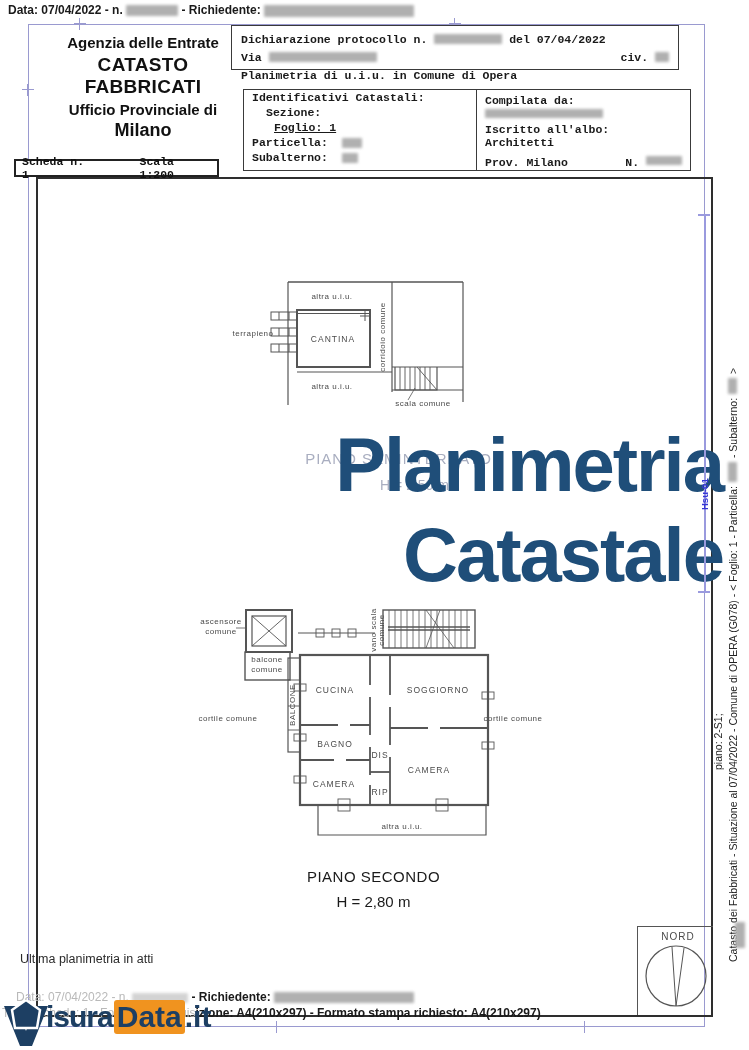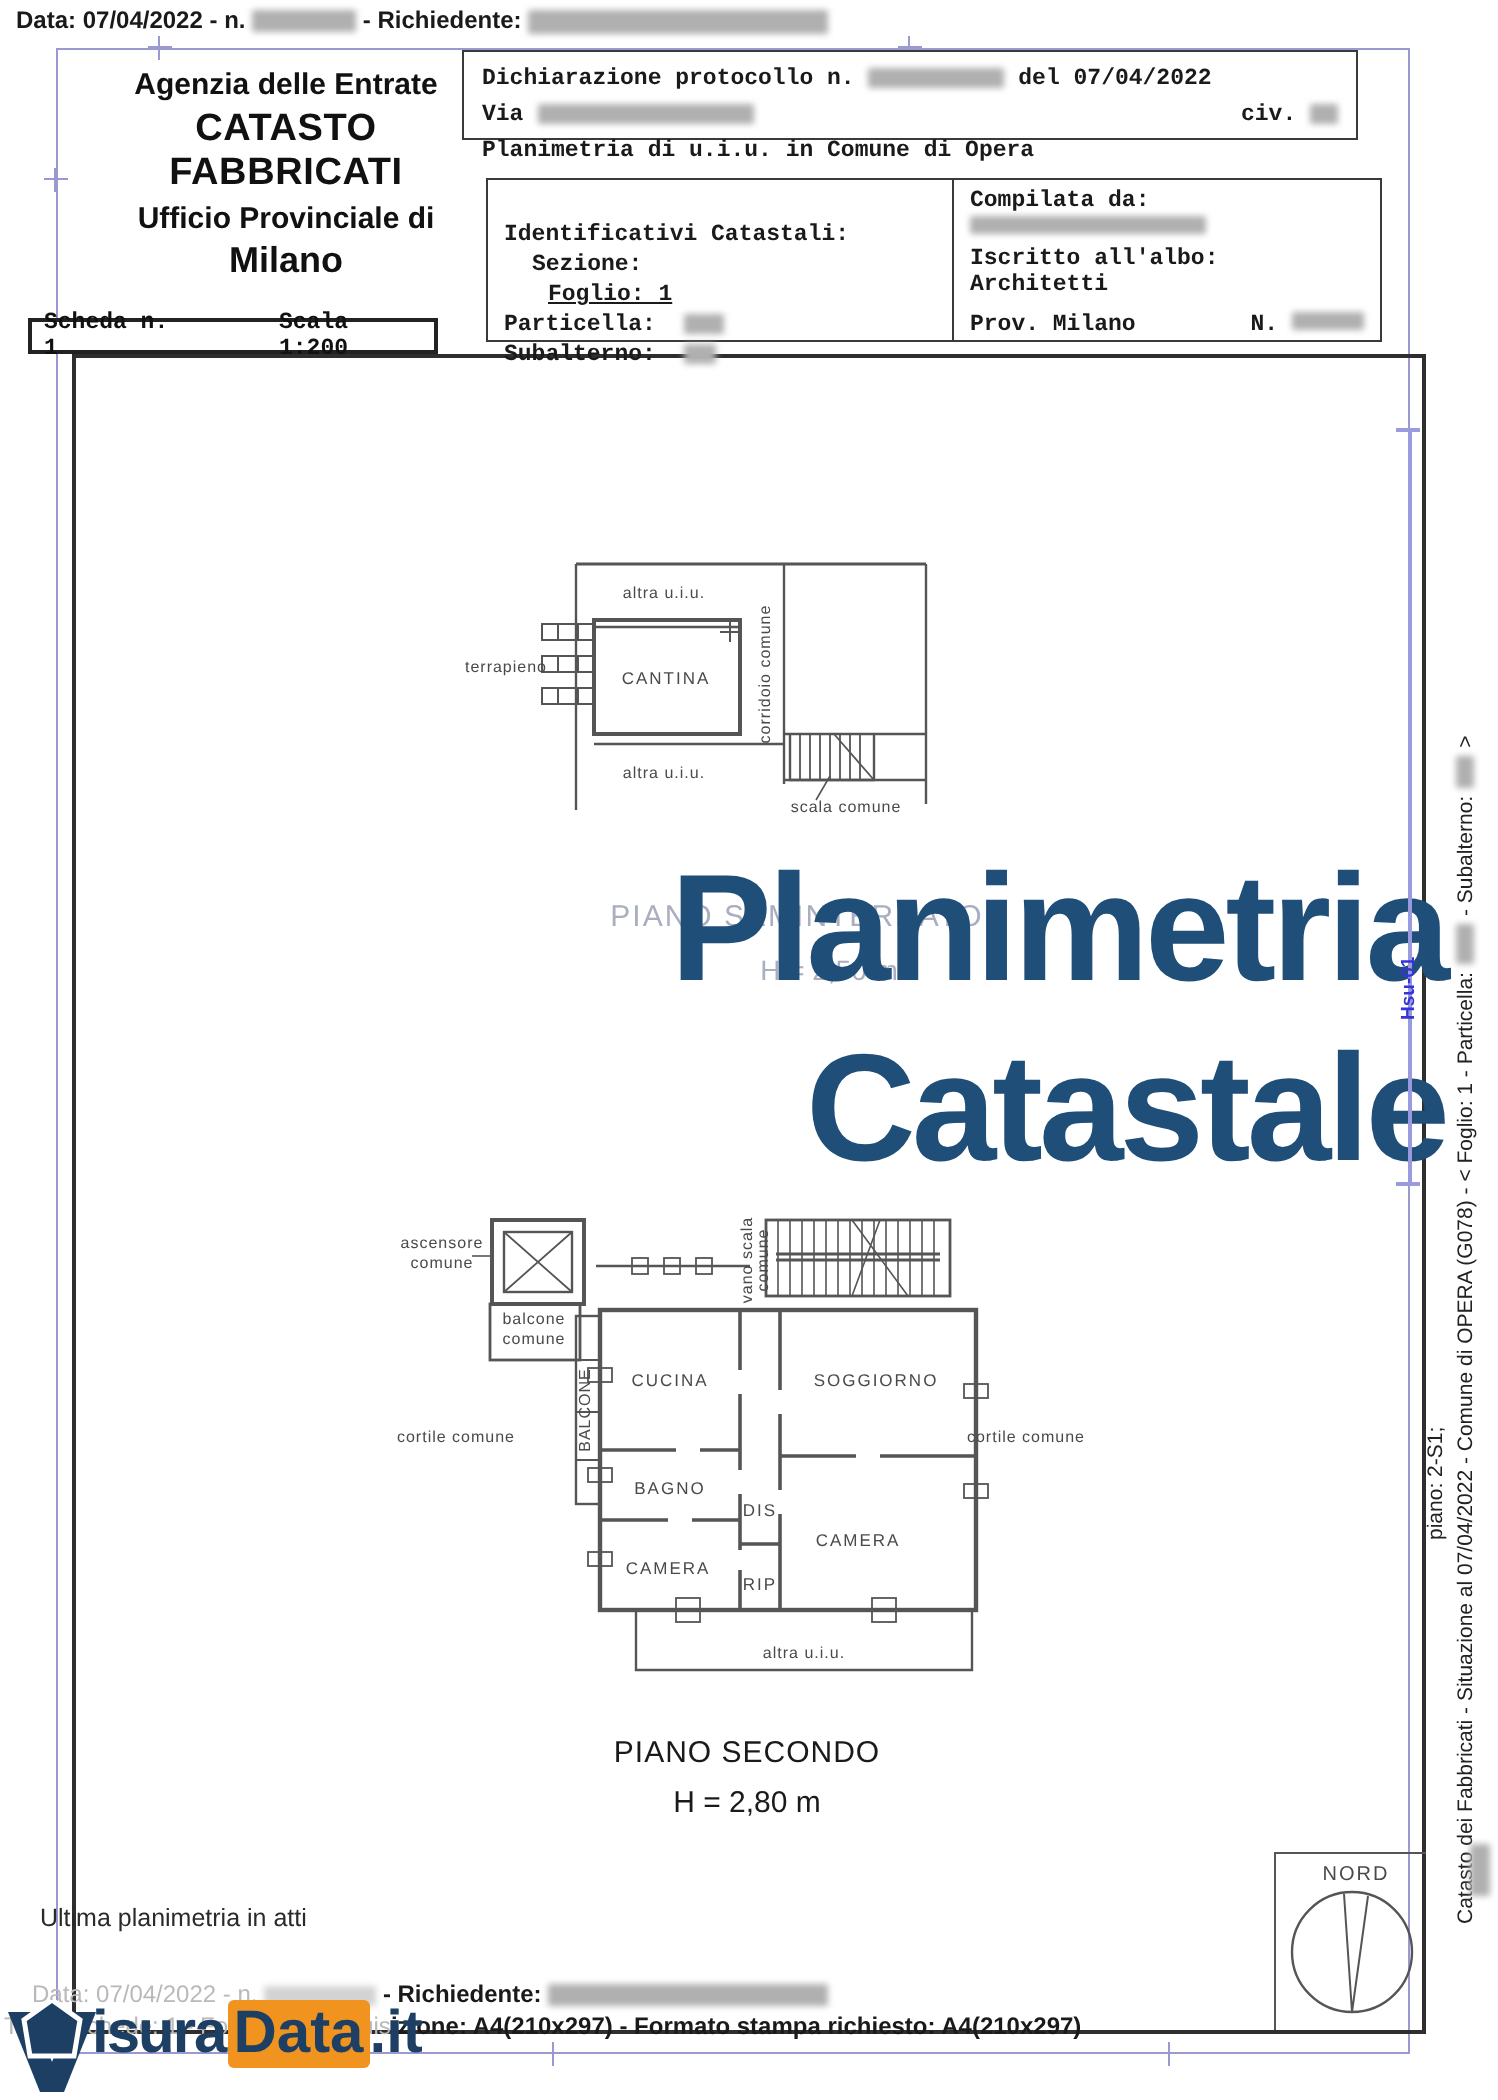--- a/index.html
+++ b/index.html
@@ -22,21 +22,21 @@
   
   #agency-box { left:48px; top:34px; width:190px; text-align:center; color:#111; z-index:5; }
   #agency-box .l1 { font-size:15px; font-weight:700; }
   #agency-box .l2 { font-size:19px; font-weight:700; letter-spacing:.3px; margin-top:3px;}
   #agency-box .l3 { font-size:15px; font-weight:700; margin-top:3px;}
   #agency-box .l4 { font-size:18px; font-weight:700; margin-top:2px;}
 
   .hdr-box { border:1px solid #3a3a3a; background:#fff; font-family:"Liberation Mono", monospace; font-weight:700; font-size:11.5px; color:#1a1a1a; z-index:5; }
   #dich-box { left:231px; top:25px; width:448px; height:45px; padding:4px 9px; }
   #dich-box .row { display:flex; align-items:center; height:18px; }
-  #ident-box { left:243px; top:89px; width:234px; height:82px; padding:20px 8px; line-height:15px; }
+  #ident-box { left:243px; top:89px; width:234px; height:82px; padding:0 8px; line-height:15px; }
   #comp-box  { left:476px; top:89px; width:215px; height:82px; padding:4px 8px; line-height:13px; }
   .spacer { flex:1; }
 
   #scheda-box { left:14px; top:159px; width:205px; height:18px; border:2px solid #222; background:#fff; display:flex; align-items:center; padding:0 6px; font-family:"Liberation Mono", monospace; font-weight:700; font-size:11.5px; color:#111; z-index:6; }
   #scheda-box .sc2 { margin-left:46px; }
 
   
   #hidden-caption { left:36px; top:450px; width:725px; text-align:center; color:#a9aec0; z-index:3; }
   #hidden-caption .h1 { font-size:15px; letter-spacing:1px; }
   #hidden-caption .h2 { font-size:14px; margin-top:10px;margin-left:32px; }

